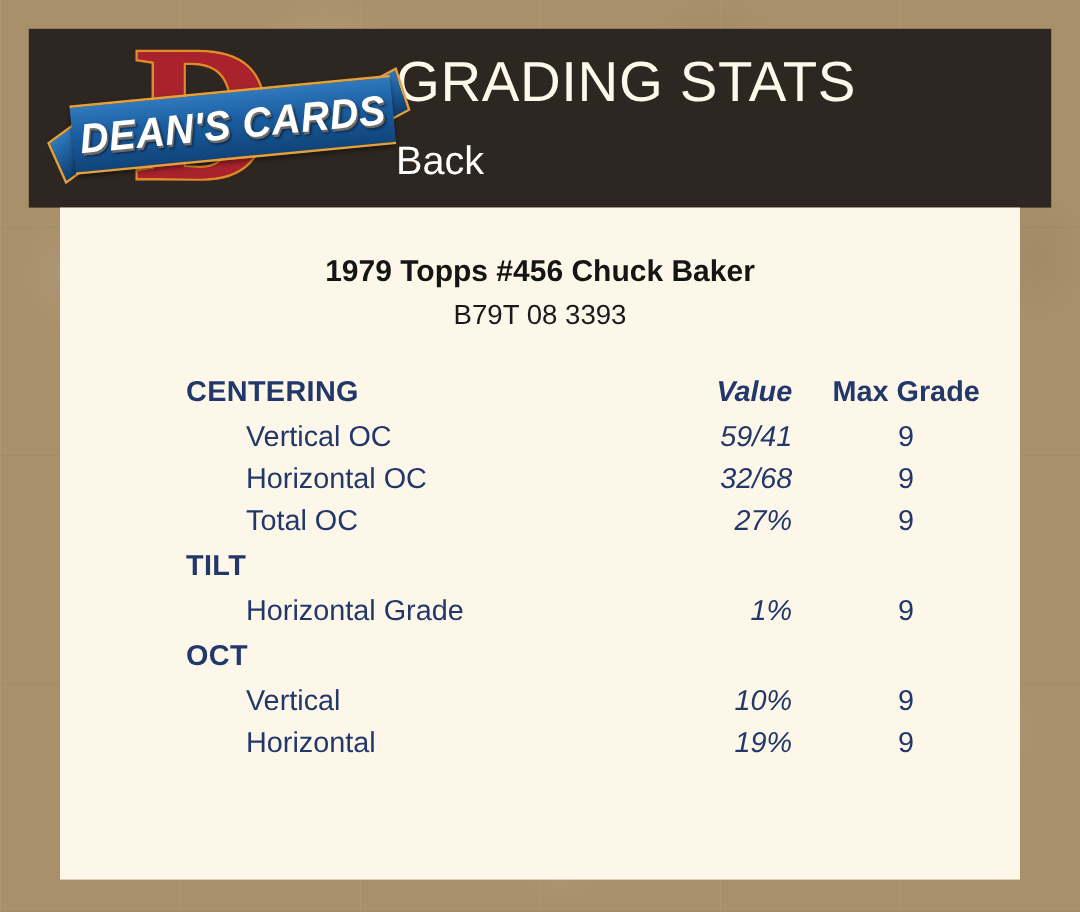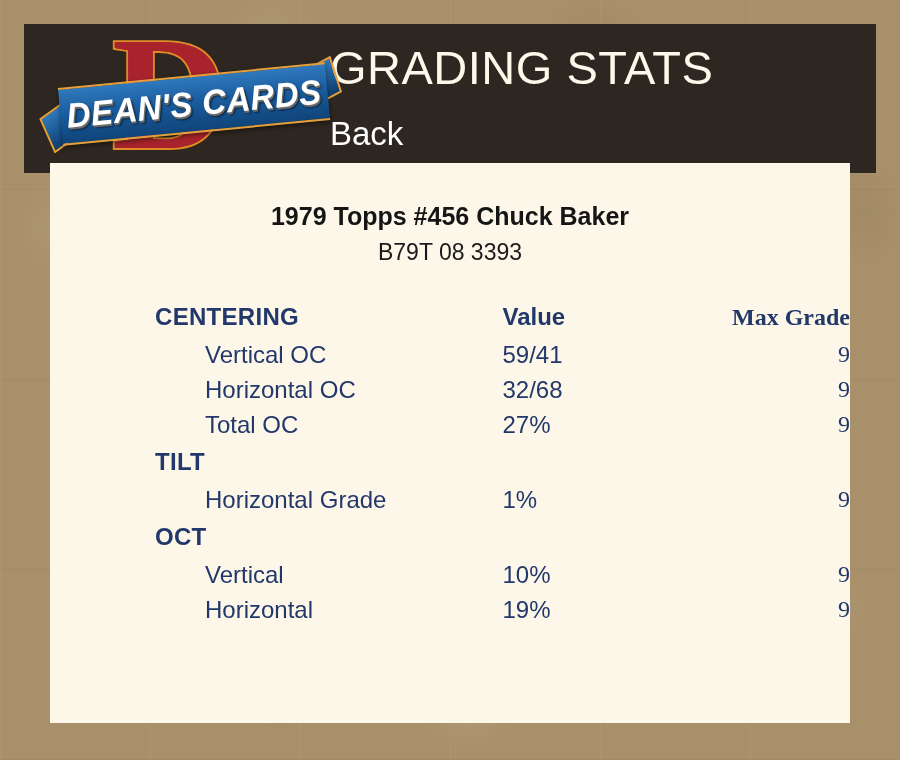--- a/index.html
+++ b/index.html
@@ -140,21 +140,21 @@
     font-size: 33px;
     color: #ffffff;
     line-height: 1.25;
     margin-top: 20px;
   }
 
   
   .content {
     position: absolute;
     left: 50px;
-    top: 163px;
+    top: 173px;
     width: 800px;
     height: 560px;
     background: #fdf7e9;
   }
   .card-title {
     text-align: center;
     font-size: 25px;
     font-weight: bold;
     color: #151515;
     margin-top: 39px;
@@ -173,22 +173,22 @@
     border-collapse: collapse;
     color: #22386a;
   }
   .stats td {
     padding: 0;
     height: 35px;
     vertical-align: middle;
     font-size: 24px;
   }
   .col-label  { width: 360px; padding-left: 105px !important; text-align: left; margin-top: 44px; }
-  .col-value  { width: 190px; text-align: left; }
-  .col-grade  { width: 230px; text-align: right; font-family: Liberation Serif, serif; }
+  .col-value  { width: 190px; text-align: right; font-style: italic; }
+  .col-grade  { width: 230px; text-align: center; }
 
   tr.section-row td {
     font-weight: bold;
     height: 40px;
   }
   tr.section-row .col-label {
     padding-left: 105px !important;
     letter-spacing: 0.3px;
   }
   tr.section-row .col-value,

